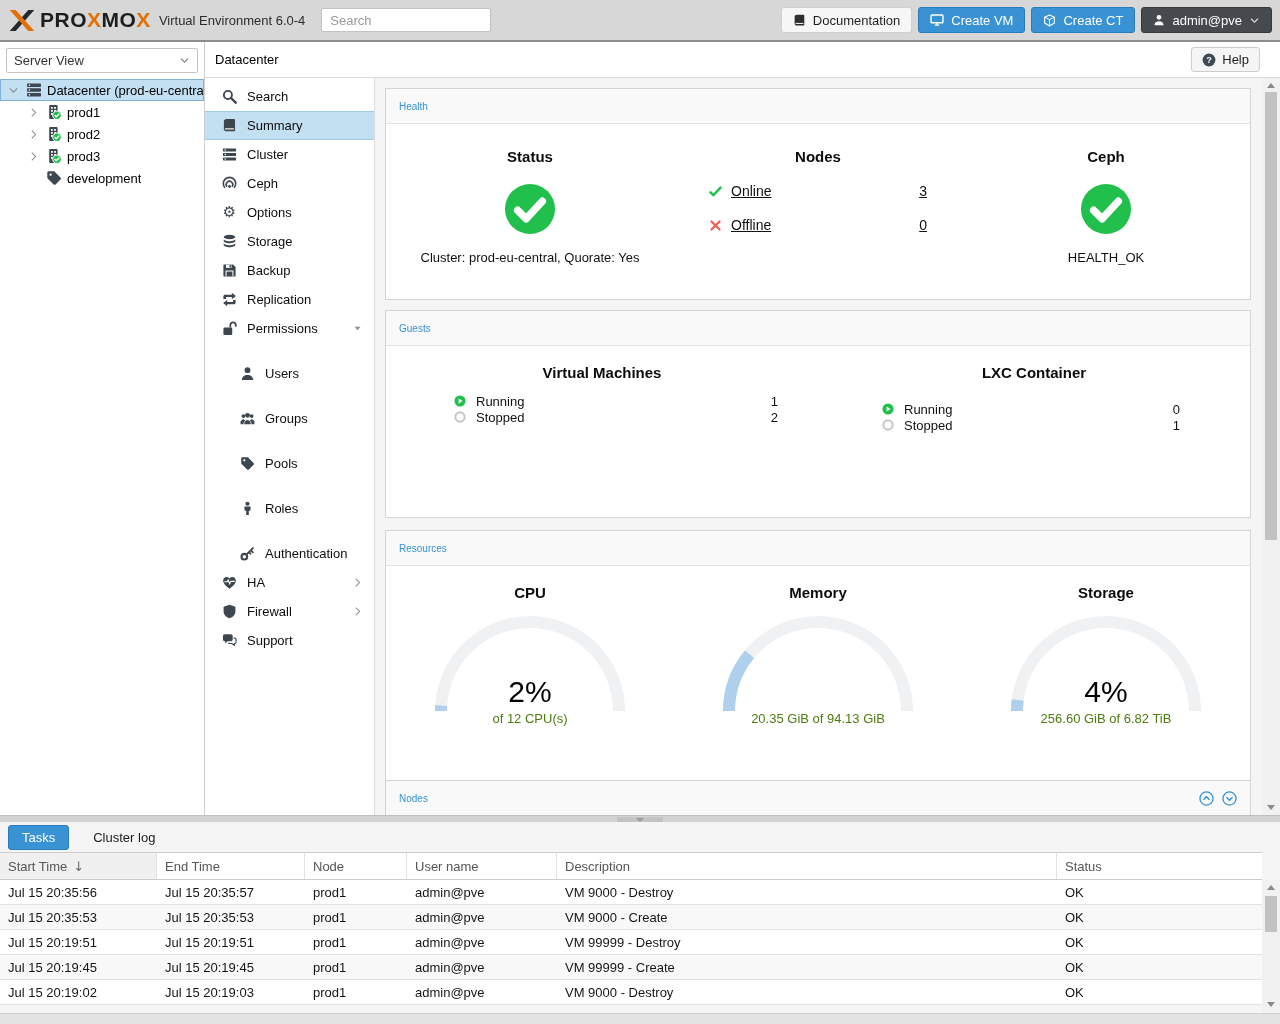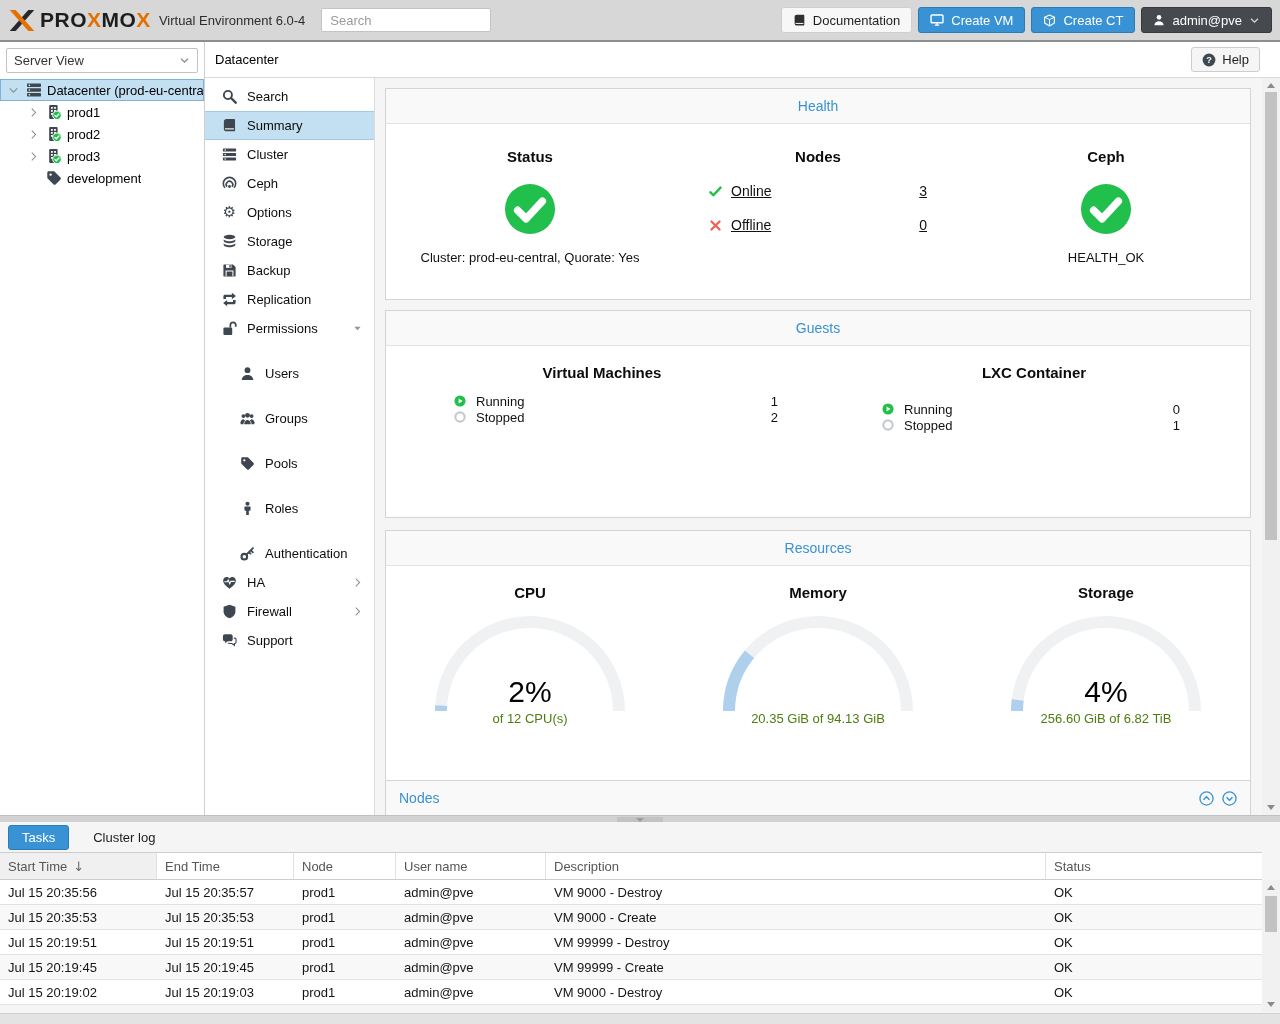--- a/index.html
+++ b/index.html
@@ -61,21 +61,21 @@
   .nav-item.indent{padding-left:35px;margin-top:16px;}
   .nav-item.active{background:var(--selection);border-top:1px solid #a3c9e3;border-bottom:1px solid #a3c9e3;height:29px;}
   .nav-caret{position:absolute;right:11px;width:11px;height:11px;color:#949494;}
   .ic-t{width:15px;height:15px;display:flex;align-items:center;justify-content:center;
         font-family:"DejaVu Sans",sans-serif;font-size:15px;line-height:15px;color:var(--icon-dark);flex:none;}
 
   
   .content{position:absolute;top:78px;left:375px;width:887px;height:737px;background:#f5f5f5;overflow:hidden;}
   .panel{position:absolute;left:10px;width:866px;background:#fff;border:1px solid #d4d4d4;overflow:hidden;}
   .panel-hd{height:35px;background:#f9f9f9;border-bottom:1px solid #e3e3e3;display:flex;align-items:center;
-            padding:0 13px;color:var(--accent);font-size:14px;justify-content:center;}
+            padding:0 13px;color:var(--accent);font-size:10px;}
   .p-health{top:10px;height:212px;} .p-guests{top:232px;height:208px;}
   .p-res{top:452px;height:296px;} .p-nodes{top:702px;height:35px;border-bottom:none;}
   .cols{display:flex;padding-top:24px;}
   .col{flex:1;text-align:center;}
   .col-h{font-size:15px;font-weight:bold;color:#0c0c0c;margin-bottom:18px;}
   .big-ok{width:52px;height:52px;margin:0 auto;color:var(--ok-green);}
   .cap{margin-top:15px;color:#111;}
   .kv-list{width:218px;margin:14px auto 0;text-align:left;}
   .kv{display:flex;justify-content:space-between;align-items:center;margin-bottom:18px;font-size:14px;text-decoration:underline;}
   .kv .lab{display:flex;align-items:center;gap:9px;}
@@ -106,21 +106,21 @@
   
   .taskpanel{position:absolute;top:822px;left:0;width:1280px;height:202px;background:#f5f5f5;}
   .tabbar{height:30px;display:flex;align-items:center;padding-left:8px;gap:20px;}
   .tab-active{background:var(--accent);color:#fff;border-radius:3px;padding:4px 13px;border:1px solid #2a7cb8;}
   .tab{color:#1c1c1c;padding:4px 4px;}
   .thead{position:absolute;top:30px;left:0;width:1262px;height:28px;background:#fff;display:flex;
          border-top:1px solid #cdcdcd;border-bottom:1px solid #cdcdcd;color:#565656;}
   .th{padding-left:8px;display:flex;align-items:center;border-right:1px solid #e2e2e2;height:26px;gap:6px;}
   .th.sorted{background:#f0f0f0;}
   .sort-arr{color:#6b6b6b;font-family:"DejaVu Sans",sans-serif;}
-  .c0{width:157px;} .c1{width:137px;} .c2{width:102px;} .c3{width:150px;} .c4{width:500px;} .c5{flex:1;}
+  .c0{width:157px;} .c1{width:148px;} .c2{width:102px;} .c3{width:150px;} .c4{width:500px;} .c5{flex:1;}
   .tbody{position:absolute;top:58px;left:0;width:1262px;}
   .trow{height:25px;display:flex;align-items:center;border-bottom:1px solid #e3e3e3;background:#fff;color:#151515;}
   .trow:nth-child(even){background:#f8f8f8;}
   .td{padding-left:8px;overflow:hidden;white-space:nowrap;}
   .tscroll{position:absolute;top:58px;left:1262px;width:18px;height:132px;background:#f1f1f1;}
   .hstrip{position:absolute;top:191px;left:0;width:1280px;height:11px;background:#e3e3e3;border-top:1px solid #d0d0d0;}
 </style>
 </head>
 <body>
 

